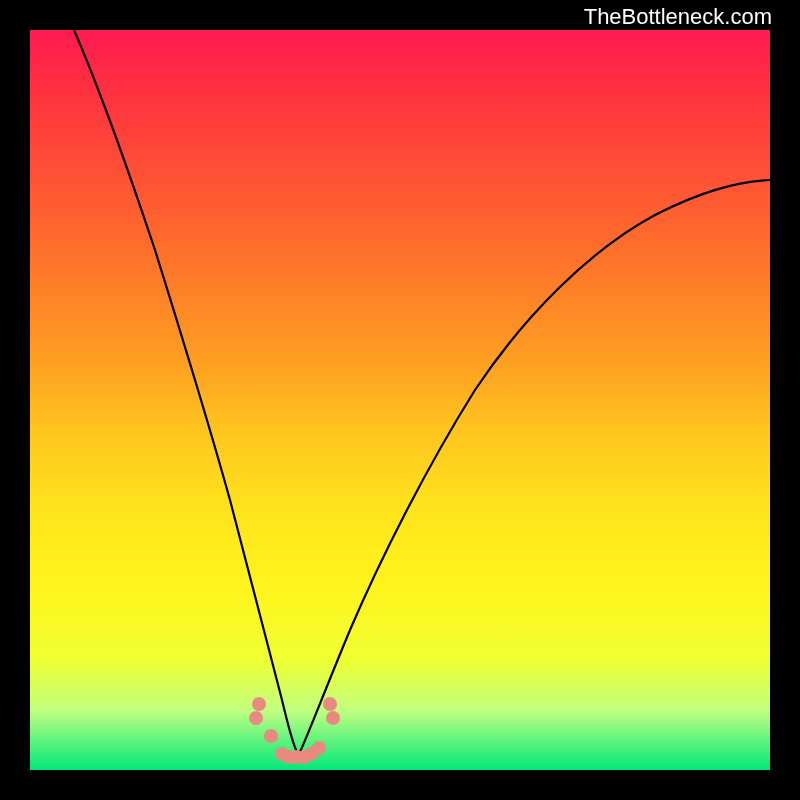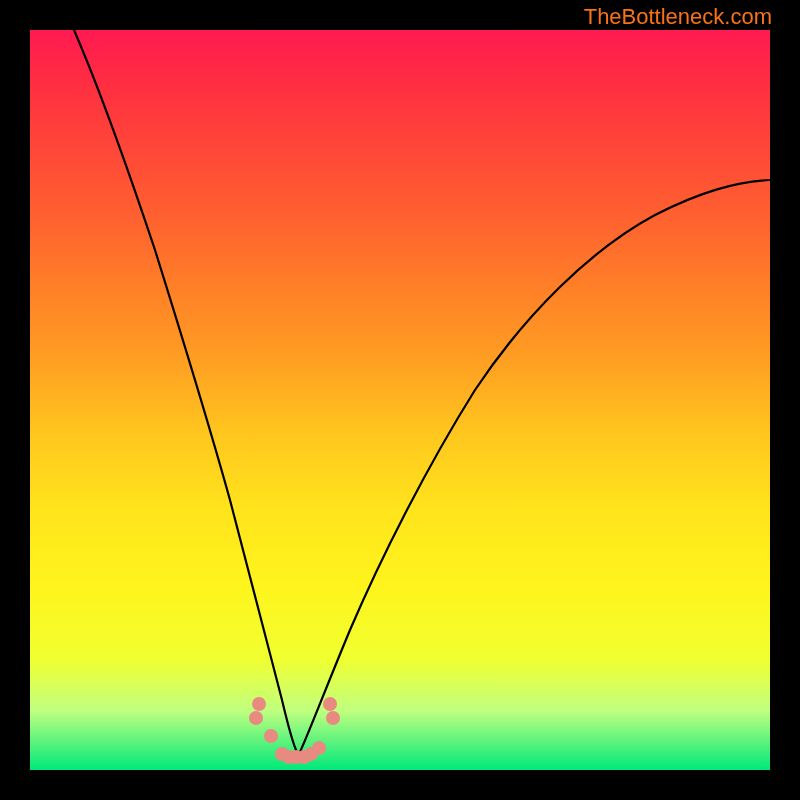--- a/index.html
+++ b/index.html
@@ -36,21 +36,21 @@
     width: 100%;
     height: 100%;
   }
   .watermark {
     position: absolute;
     top: 4px;
     right: 28px;
     font-family: Arial, Helvetica, sans-serif;
     font-size: 22px;
     font-weight: 500;
-    color: #f97316;
+    color: #ffffff;
     letter-spacing: 0px;
   }
 </style>
 </head>
 <body>
 
 <div class="frame">
   <div class="plot-area">
     <svg class="curve-svg" viewBox="0 0 740 740" preserveAspectRatio="none">
       <path d="M 44 0

